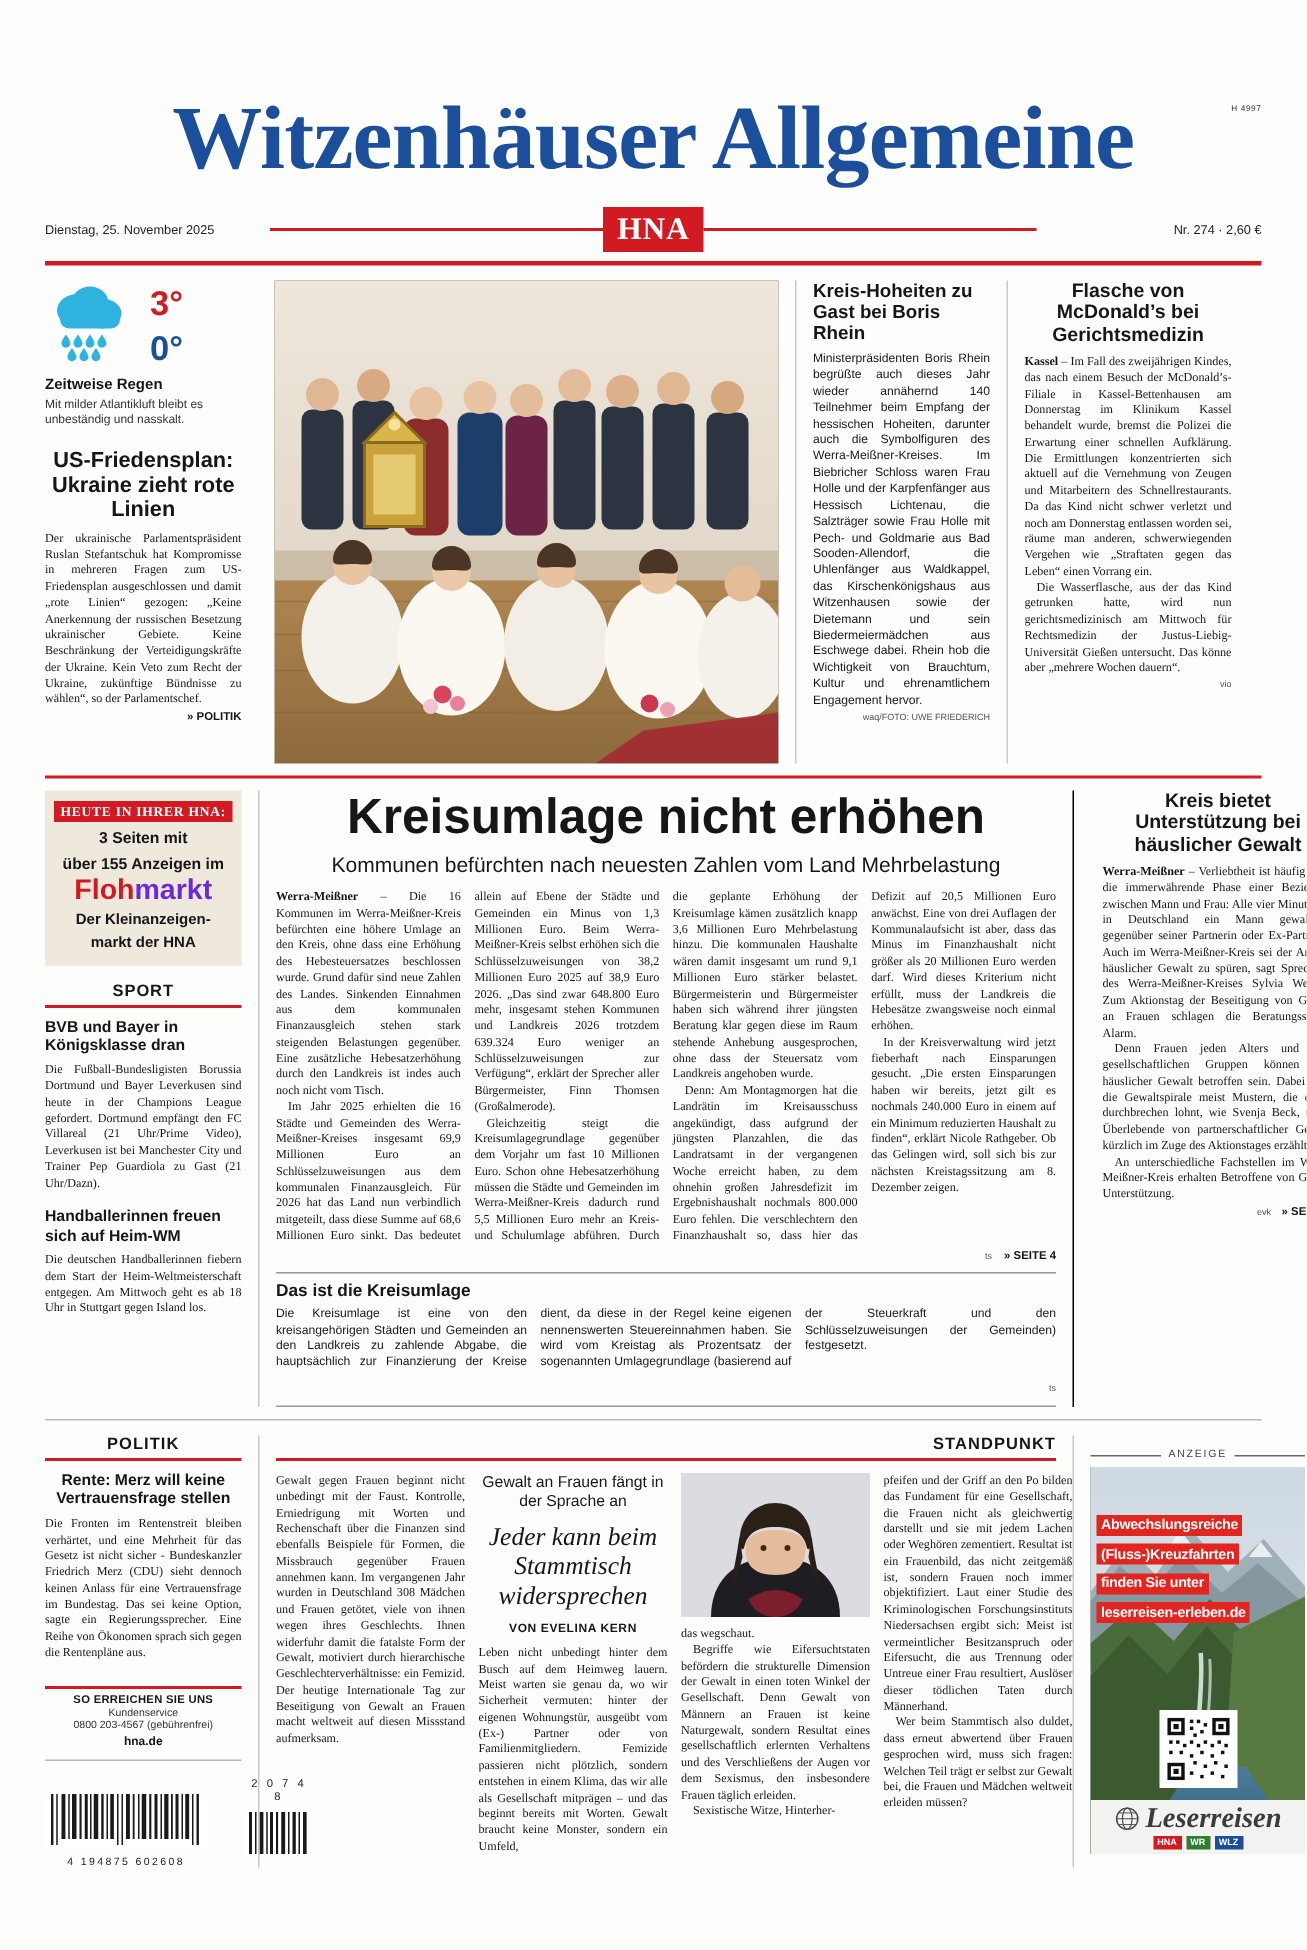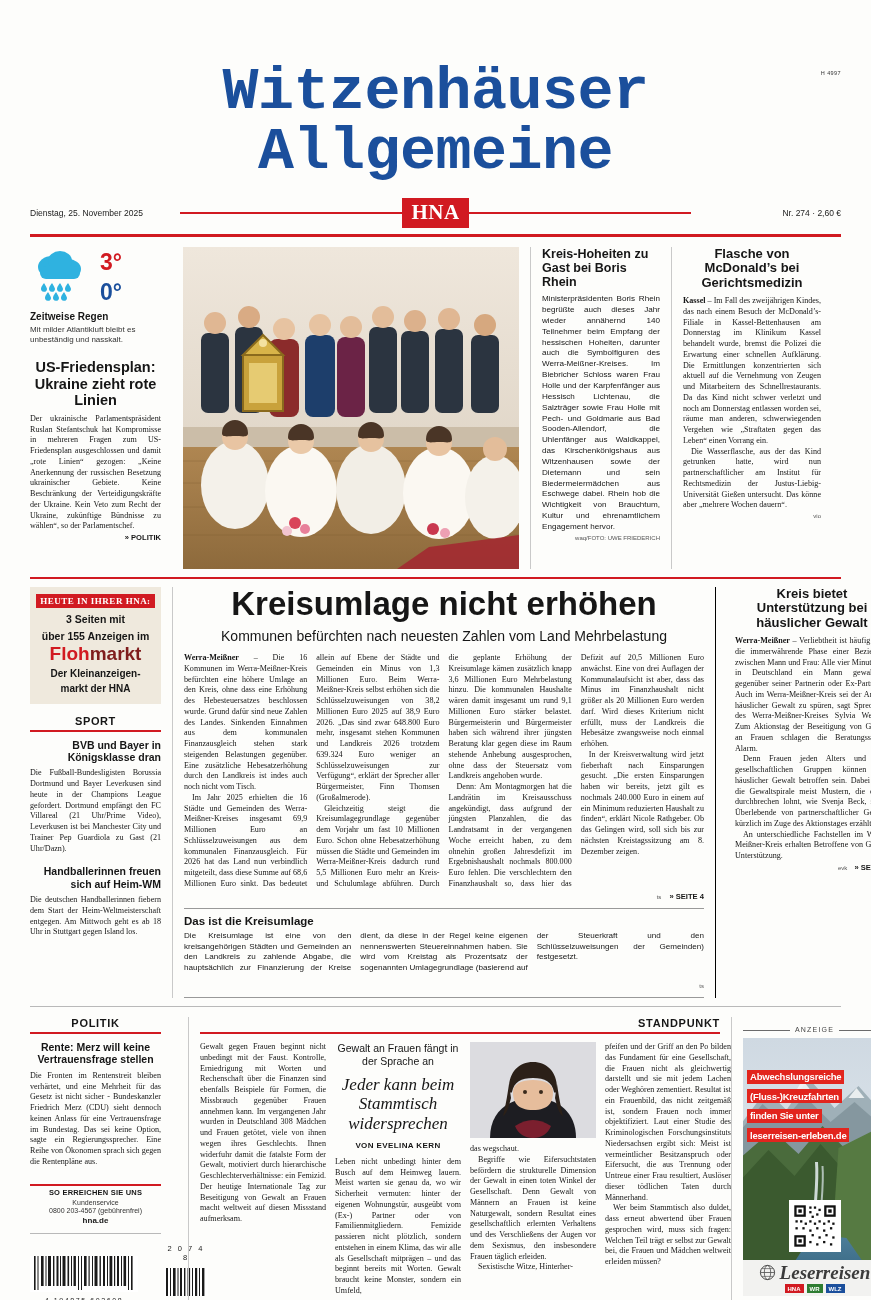--- a/index.html
+++ b/index.html
@@ -9,21 +9,21 @@
     font-family:"Liberation Serif",serif;
     color:#161616;
     overflow:hidden;
   }
   .page{position:relative;width:871px;height:1300px;box-sizing:border-box;padding:0 30px;}
 
   
   .masthead{position:relative;padding-top:62px;}
   .reg-code{position:absolute;right:0;top:70px;font-family:"Liberation Sans",sans-serif;font-size:5.5px;letter-spacing:.4px;color:#333;}
   .mast-title{
-    font-family:Liberation Mono, monospace;
+    font-family:Liberation Serif, serif;
     font-weight:700;font-size:60px;line-height:1;
     color:#1b4f9c;text-align:center;letter-spacing:-.5px;
     margin:0;padding-bottom:2px;
   }
   .mast-bar{display:flex;align-items:center;margin-top:14px;gap:0;}
   .mast-date,.mast-issue{font-family:"Liberation Sans",sans-serif;font-size:8.5px;color:#222;white-space:nowrap;}
   .mast-date{text-align:left;}
   .mast-issue{text-align:right;}
   .mast-rule{flex:1;height:2px;background:#d11a21;}
   .hna-logo{
@@ -80,25 +80,25 @@
   .main-area{display:flex;margin-top:8px;}
   .col-promo{width:142px;flex:none;padding-right:11px;box-sizing:border-box;}
   .main-center{width:543px;flex:none;padding:0 11px;box-sizing:border-box;border-left:1px solid #c9c9c9;}
   .col-gewalt{width:174px;flex:none;padding-left:19px;box-sizing:border-box;border-left:1px solid #000000;}
 
   .promo-box{background:#efe9dd;padding:7px 6px 9px;text-align:center;}
   .promo-label{background:#d11a21;color:#fff;font-family:"Liberation Serif",serif;font-weight:700;font-size:9px;letter-spacing:.5px;padding:2px 0;}
   .promo-l1{font-family:"Liberation Sans",sans-serif;font-weight:700;font-size:10.5px;margin-top:5px;line-height:1.2;}
   .promo-floh{font-family:"Liberation Sans",sans-serif;font-weight:700;font-size:19px;line-height:1.1;margin-top:1px;}
   .promo-floh .a{color:#d11a21;}
-  .promo-floh .b{color:#7f1d1d;}
+  .promo-floh .b{color:#6d28d9;}
   .promo-l2{font-family:"Liberation Sans",sans-serif;font-weight:700;font-size:10px;margin-top:3px;line-height:1.2;}
 
   .sec-sport{font-family:"Liberation Sans",sans-serif;font-weight:700;font-size:11px;text-align:center;letter-spacing:.6px;margin-top:11px;}
-  .sport-head{font-family:"Liberation Sans",sans-serif;font-weight:700;font-size:10.5px;text-align:right;line-height:1.18;margin:7px 0 5px;}
+  .sport-head{font-family:"Liberation Sans",sans-serif;font-weight:700;font-size:10.5px;text-align:left;line-height:1.18;margin:7px 0 5px;}
 
   .main-title{
     font-family:"Liberation Sans",sans-serif;font-weight:700;font-size:33px;
     text-align:center;line-height:1.05;margin:0;
   }
   .main-sub{
     font-family:"Liberation Sans",sans-serif;font-size:14px;text-align:center;
     margin:7px 0 9px;line-height:1.15;
   }
   .four-col{column-count:4;column-gap:9px;column-rule:0;}
@@ -109,21 +109,21 @@
   .anzeige-label{
     font-family:"Liberation Sans",sans-serif;font-size:7px;letter-spacing:1.2px;
     color:#444;text-align:center;margin:9px 0 5px;position:relative;
   }
   .anzeige-label span{background:#fdfdfb;padding:0 5px;position:relative;z-index:2;}
   .anzeige-label::before{content:"";position:absolute;left:0;right:0;top:50%;height:1px;background:#6b6b6b;z-index:1;}
 
   
   .bottom{display:flex;margin-top:10px;}
   .b-politik{width:142px;flex:none;padding-right:11px;box-sizing:border-box;}
-  .b-mid{width:543px;flex:none;padding:0 11px;box-sizing:border-box;border-left:1px solid #c9c9c9;margin-left:16px;}
+  .b-mid{width:543px;flex:none;padding:0 11px;box-sizing:border-box;border-left:1px solid #c9c9c9;}
   .b-ad{width:155px;flex:none;padding-left:11px;box-sizing:border-box;border-left:1px solid #c9c9c9;}
 
   .sec-label{font-family:"Liberation Sans",sans-serif;font-weight:700;font-size:11px;text-align:center;letter-spacing:.7px;}
   .sec-label-r{font-family:"Liberation Sans",sans-serif;font-weight:700;font-size:11px;text-align:right;letter-spacing:.7px;}
   .politik-head{font-family:"Liberation Sans",sans-serif;font-weight:700;font-size:10.5px;text-align:center;line-height:1.18;margin:7px 0 5px;}
 
   .contact-box{margin-top:16px;}
   .contact-inner{text-align:center;padding:2px 0 8px;}
   .contact-t1{font-family:"Liberation Sans",sans-serif;font-weight:700;font-size:7.5px;letter-spacing:.2px;}
   .contact-t2{font-family:"Liberation Sans",sans-serif;font-size:7px;margin-top:2px;color:#333;}
@@ -308,21 +308,21 @@
       <div class="sans-body">
         <p>Ministerpräsidenten Boris Rhein begrüßte auch dieses Jahr wieder annähernd 140 Teilnehmer beim Empfang der hessischen Hoheiten, darunter auch die Symbolfiguren des Werra-Meißner-Kreises. Im Biebricher Schloss waren Frau Holle und der Karpfenfänger aus Hessisch Lichtenau, die Salzträger sowie Frau Holle mit Pech- und Goldmarie aus Bad Sooden-Allendorf, die Uhlenfänger aus Waldkappel, das Kirschenkönigshaus aus Witzenhausen sowie der Dietemann und sein Biedermeiermädchen aus Eschwege dabei. Rhein hob die Wichtigkeit von Brauchtum, Kultur und ehrenamtlichem Engagement hervor.</p>
         <div style="text-align:right;"><span class="credit">waq/FOTO: UWE FRIEDERICH</span></div>
       </div>
     </div>
 
     <div class="col-flasche">
       <div class="head-sans h-flasche">Flasche von McDonald’s bei Gerichtsmedizin</div>
       <div class="body-text">
         <p><span class="place">Kassel</span> <span>– Im Fall des zweijährigen Kindes, das nach einem Besuch der McDonald’s-Filiale in Kassel-Bettenhausen am Donnerstag im Klinikum Kassel behandelt wurde, bremst die Polizei die Erwartung einer schnellen Aufklärung. Die Ermittlungen konzentrierten sich aktuell auf die Vernehmung von Zeugen und Mitarbeitern des Schnellrestaurants. Da das Kind nicht schwer verletzt und noch am Donnerstag entlassen worden sei, räume man anderen, schwerwiegenden Vergehen wie „Straftaten gegen das Leben“ einen Vorrang ein.</span></p>
-        <p>Die Wasserflasche, aus der das Kind getrunken hatte, wird nun partnerschaftlicher am Institut für Rechtsmedizin der Justus-Liebig-Universität Gießen untersucht. Das könne aber „mehrere Wochen dauern“.</p>
+        <p>Die Wasserflasche, aus der das Kind getrunken hatte, wird nun gerichtsmedizinisch am Mittwoch für Rechtsmedizin der Justus-Liebig-Universität Gießen untersucht. Das könne aber „mehrere Wochen dauern“.</p>
         <div style="text-align:right;"><span class="credit">vio</span></div>
       </div>
     </div>
   </div>
 
   <div class="hr-red" style="margin-top:8px"></div>
 
   <div class="main-area">
 
     <div class="col-promo">

